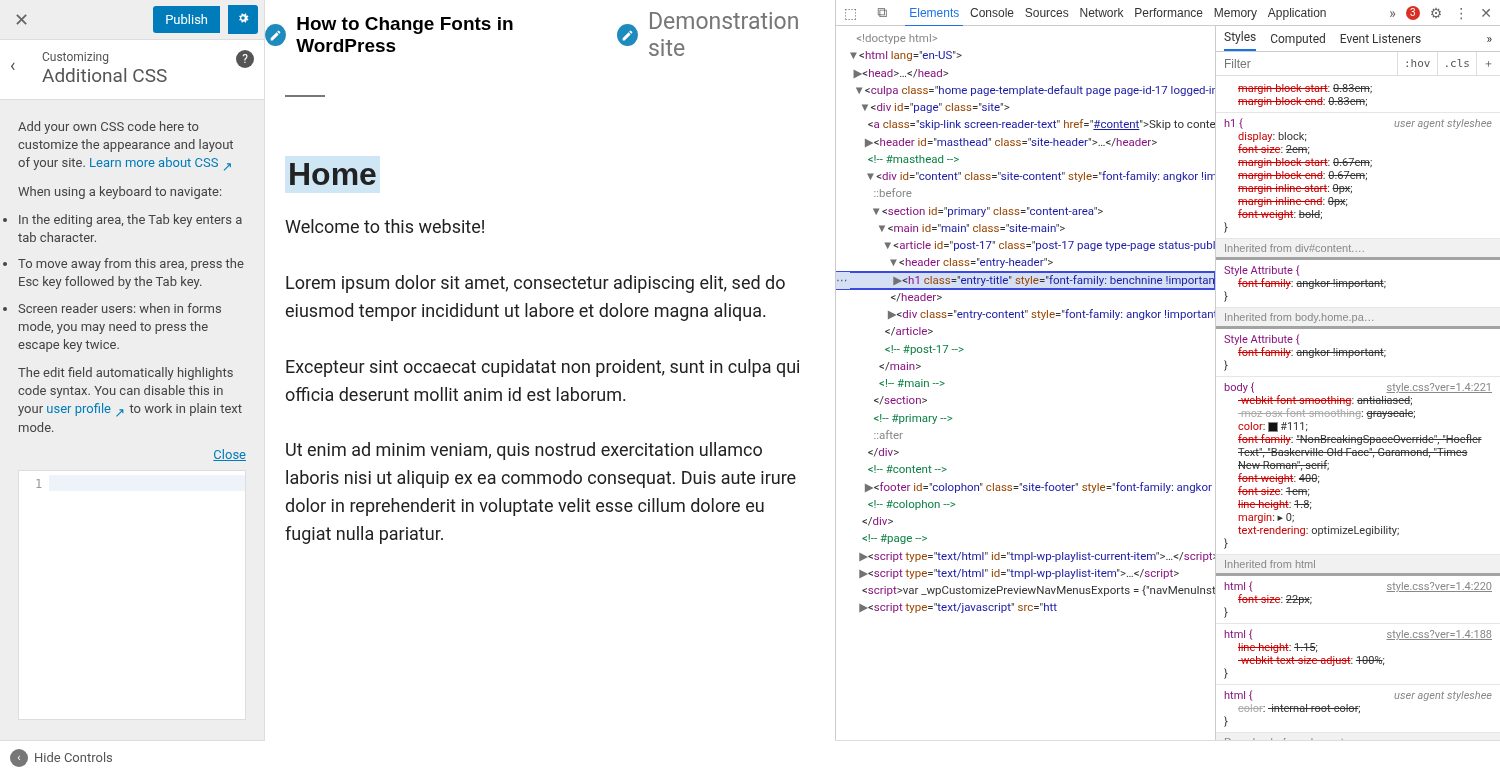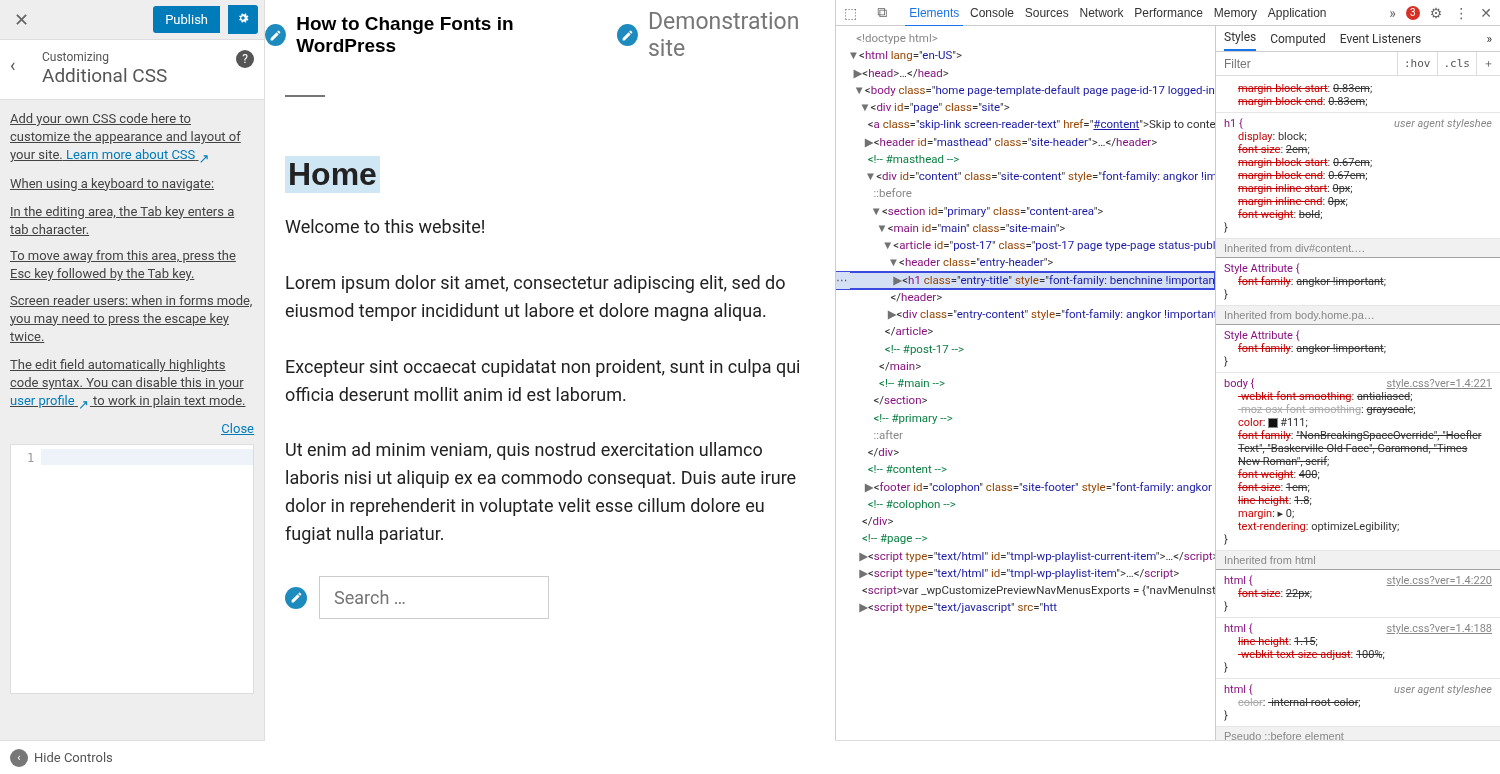--- a/index.html
+++ b/index.html
@@ -12,21 +12,21 @@
     .close-x { font-size:18px; color:#666; padding:4px 8px; cursor:pointer; }
     .rgroup { display:flex; gap:8px; align-items:center; }
     .publish { background:#007cba; color:#fff; font-size:13px; padding:6px 12px; border-radius:3px 0 0 3px; cursor:pointer;}
     .gear-toggle { background:#007cba; color:#fff; padding:6px 8px; border-radius:0 3px 3px 0; cursor:pointer;}
     .gear-toggle svg{width:14px;height:14px;fill:#fff;}
     .cz-head { background:#fff; border-bottom:1px solid #ddd; padding:10px 12px 12px 42px; position:relative;}
     .back-chev { position:absolute; left:10px; top:14px; font-size:18px; color:#555; cursor:pointer;}
     .cz-sub { font-size:12px; color:#555;}
     .cz-title { font-size:19px; color:#555; font-weight:400;}
     .help-q { position:absolute; right:10px; top:10px; width:18px;height:18px;border-radius:50%;background:#555;color:#fff;display:flex;align-items:center;justify-content:center;font-size:12px;}
-    .cz-body { flex:1; overflow:auto; padding:10px; font-size:13px; color:#444;text-decoration:underline;}
+    .cz-body { flex:1; overflow:auto; padding:18px; font-size:13px; color:#444;}
     .cz-body p { margin-bottom:10px; line-height:1.4;}
     .cz-body ul { list-style:disc; margin-bottom:10px;}
     .cz-body li { margin-bottom:8px; line-height:1.4;}
     .cz-body a { color:#007cba; cursor:pointer;}
     .ext-icon { display:inline-block; width:12px;height:12px; vertical-align:middle; color:#007cba;}
     .close-lnk { text-align:right; color:#007cba; text-decoration:underline; cursor:pointer; margin-bottom:8px;}
     .code-area { background:#fff; border:1px solid #ddd; height:250px; position:relative;}
     .gutter-n { position:absolute; left:16px; top:6px; color:#999; font-size:12px; font-family:Menlo,monospace;}
     .code-line { position:absolute; left:30px; right:0; top:4px; height:16px; background:#eef3fa;}
     .hide-ctrl { position:absolute; bottom:0; left:0; right:0; height:34px; background:#fff; border-top:1px solid #ddd; display:flex; align-items:center; gap:6px; padding:0 10px; color:#555; cursor:pointer;}
@@ -67,21 +67,21 @@
     .sel-margin::before{content:"⋯";position:absolute;left:-2px;background:#d6e0f5;color:#555;padding:0 2px;}
 
     .styles-pane { width:285px; border-left:1px solid #ccc; display:flex; flex-direction:column; overflow:hidden;}
     .sp-tabs { height:26px; display:flex; align-items:center; gap:14px; padding:0 8px; border-bottom:1px solid #ccc; font-family:-apple-system,sans-serif; font-size:12px; color:#333;}
     .sp-tabs .active{ color:#333; border-bottom:2px solid #1a73e8; padding:4px 0 5px;}
     .sp-filterrow{ height:24px; display:flex; align-items:center; border-bottom:1px solid #ddd;}
     .sp-filter{ flex:1; border:none; outline:none; padding:4px 8px; font-family:-apple-system,sans-serif; font-size:12px; color:#888;}
     .sp-hov{ padding:0 6px; color:#555; font-family:Menlo,monospace; font-size:11px; border-left:1px solid #ddd;height:100%;display:flex;align-items:center;}
     .sp-rules{ flex:1; overflow:auto; padding:2px 0;}
     .rule-blk { border-bottom:1px solid #e6e6e6; padding:4px 8px;}
-    .sep-hdr{ background:#f1f1f1; color:#888; padding:3px 8px; font-family:-apple-system,sans-serif; font-size:11px; border-bottom:1px solid #a3a3a3;}
+    .sep-hdr{ background:#f1f1f1; color:#888; padding:3px 8px; font-family:-apple-system,sans-serif; font-size:11px; border-bottom:3px solid #a3a3a3;}
     .selector{ color:#881280; }
     .uaStyle{ color:#888; font-style:italic; float:right;}
     .srcLink{ color:#888; float:right; text-decoration:underline;}
     .prop{ padding-left:14px; }
     .pn{ color:#c80000;}
     .pn.ov{ text-decoration:line-through; color:#c80000;}
     .pv{ color:#333;}
     .sw{display:inline-block;width:10px;height:10px;border:1px solid #888;vertical-align:middle;margin-right:2px;}
     .crumbs{ height:22px; border-top:1px solid #ccc; display:flex; align-items:center; gap:12px; padding:0 8px; color:#555; font-family:-apple-system,sans-serif; font-size:11px;}
   </style>
@@ -145,28 +145,20 @@
         </div>
       <span class="pv-demo">Demonstration site</span>
     </div>
     <div class="pv-line"></div>
     <span class="pv-hm">Home</span>
     <div class="pv-body">
       <p>Welcome to this website!</p>
       <p>Lorem ipsum dolor sit amet, consectetur adipiscing elit, sed do eiusmod tempor incididunt ut labore et dolore magna aliqua.</p>
       <p>Excepteur sint occaecat cupidatat non proident, sunt in culpa qui officia deserunt mollit anim id est laborum.</p>
       <p>Ut enim ad minim veniam, quis nostrud exercitation ullamco laboris nisi ut aliquip ex ea commodo consequat. Duis aute irure dolor in reprehenderit in voluptate velit esse cillum dolore eu fugiat nulla pariatur.</p>
-      <div class="search-wrap">
-        <div class="pv-icon">
-            <svg viewBox="0 0 24 24">
-              <path d="M3 17.25V21h3.75L17.81 9.94l-3.75-3.75L3 17.25zM20.71 7.04a1 1 0 000-1.41l-2.34-2.34a1 1 0 00-1.41 0l-1.83 1.83 3.75 3.75 1.83-1.83z"></path>
-            </svg>
-          </div>
-        <input class="search-box" placeholder="Search …" style="">
-      </div>
     </div>
   </div>
 
   <div class="devtools">
     <div class="dt-tabs">
       <span class="dt-ic">⬚</span>
       <span class="dt-ic">⧉</span>
       <span id="dt-tab-holder"><span class="dt-tab active">Elements</span>   <span class="dt-tab">Console</span>   <span class="dt-tab">Sources</span>   <span class="dt-tab">Network</span>   <span class="dt-tab">Performance</span>   <span class="dt-tab">Memory</span>   <span class="dt-tab">Application</span>   </span>
       <div class="dt-right">
         <span class="dt-ic">»</span>
@@ -177,21 +169,21 @@
       </div>
     </div>
 
     <div class="dt-body">
 
       <div style="flex:1;display:flex;flex-direction:column;min-width:0;">
         <div class="dom-pane" id="dom-pane">
             <span class="ln">     <span style="color:#888">&lt;!doctype html&gt;</span></span>
             <span class="ln">  <span class="t-ar">▼</span>&lt;<span class="tg">html</span> <span class="at">lang</span>="<span class="vl">en-US</span>"&gt;</span>
             <span class="ln">    <span class="t-ar">▶</span>&lt;<span class="tg">head</span>&gt;…&lt;/<span class="tg">head</span>&gt;</span>
-            <span class="ln">    <span class="t-ar">▼</span>&lt;<span class="tg">body</span> <span class="at">class</span>="<span class="vl">home page-template-default page page-id-17 logged-in wp-embed-responsive singular image-filters-enabled customize-partial-edit-shortcuts-shown</span>" =""&gt;</span>
+            <span class="ln">    <span class="t-ar">▼</span>&lt;<span class="tg">culpa</span> <span class="at">class</span>="<span class="vl">home page-template-default page page-id-17 logged-in wp-embed-responsive singular image-filters-enabled customize-partial-edit-shortcuts-shown</span>" =""&gt;</span>
             <span class="ln">      <span class="t-ar">▼</span>&lt;<span class="tg">div</span> <span class="at">id</span>="<span class="vl">page</span>" <span class="at">class</span>="<span class="vl">site</span>"&gt;</span>
             <span class="ln">         &lt;<span class="tg">a</span> <span class="at">class</span>="<span class="vl">skip-link screen-reader-text</span>" <span class="at">href</span>="<span class="vl" style="text-decoration:underline">#content</span>"&gt;Skip to content&lt;/&gt;</span>
             <span class="ln">        <span class="t-ar">▶</span>&lt;<span class="tg">header</span> <span class="at">id</span>="<span class="vl">masthead</span>" <span class="at">class</span>="<span class="vl">site-header</span>"&gt;…&lt;/<span class="tg">header</span>&gt;</span>
             <span class="ln">         <span class="cm">&lt;!-- #masthead --&gt;</span></span>
             <span class="ln">        <span class="t-ar">▼</span>&lt;<span class="tg">div</span> <span class="at">id</span>="<span class="vl">content</span>" <span class="at">class</span>="<span class="vl">site-content</span>" <span class="at">style</span>="<span class="vl">font-family: angkor !important;</span>"&gt;</span>
             <span class="ln">           <span style="color:#888">::before</span></span>
             <span class="ln">          <span class="t-ar">▼</span>&lt;<span class="tg">section</span> <span class="at">id</span>="<span class="vl">primary</span>" <span class="at">class</span>="<span class="vl">content-area</span>"&gt;</span>
             <span class="ln">            <span class="t-ar">▼</span>&lt;<span class="tg">main</span> <span class="at">id</span>="<span class="vl">main</span>" <span class="at">class</span>="<span class="vl">site-main</span>"&gt;</span>
             <span class="ln">              <span class="t-ar">▼</span>&lt;<span class="tg">article</span> <span class="at">id</span>="<span class="vl">post-17</span>" <span class="at">class</span>="<span class="vl">post-17 page type-page status-publish hentry entry</span>"&gt;</span>
             <span class="ln">                <span class="t-ar">▼</span>&lt;<span class="tg">header</span> <span class="at">class</span>="<span class="vl">entry-header</span>"&gt;</span>

